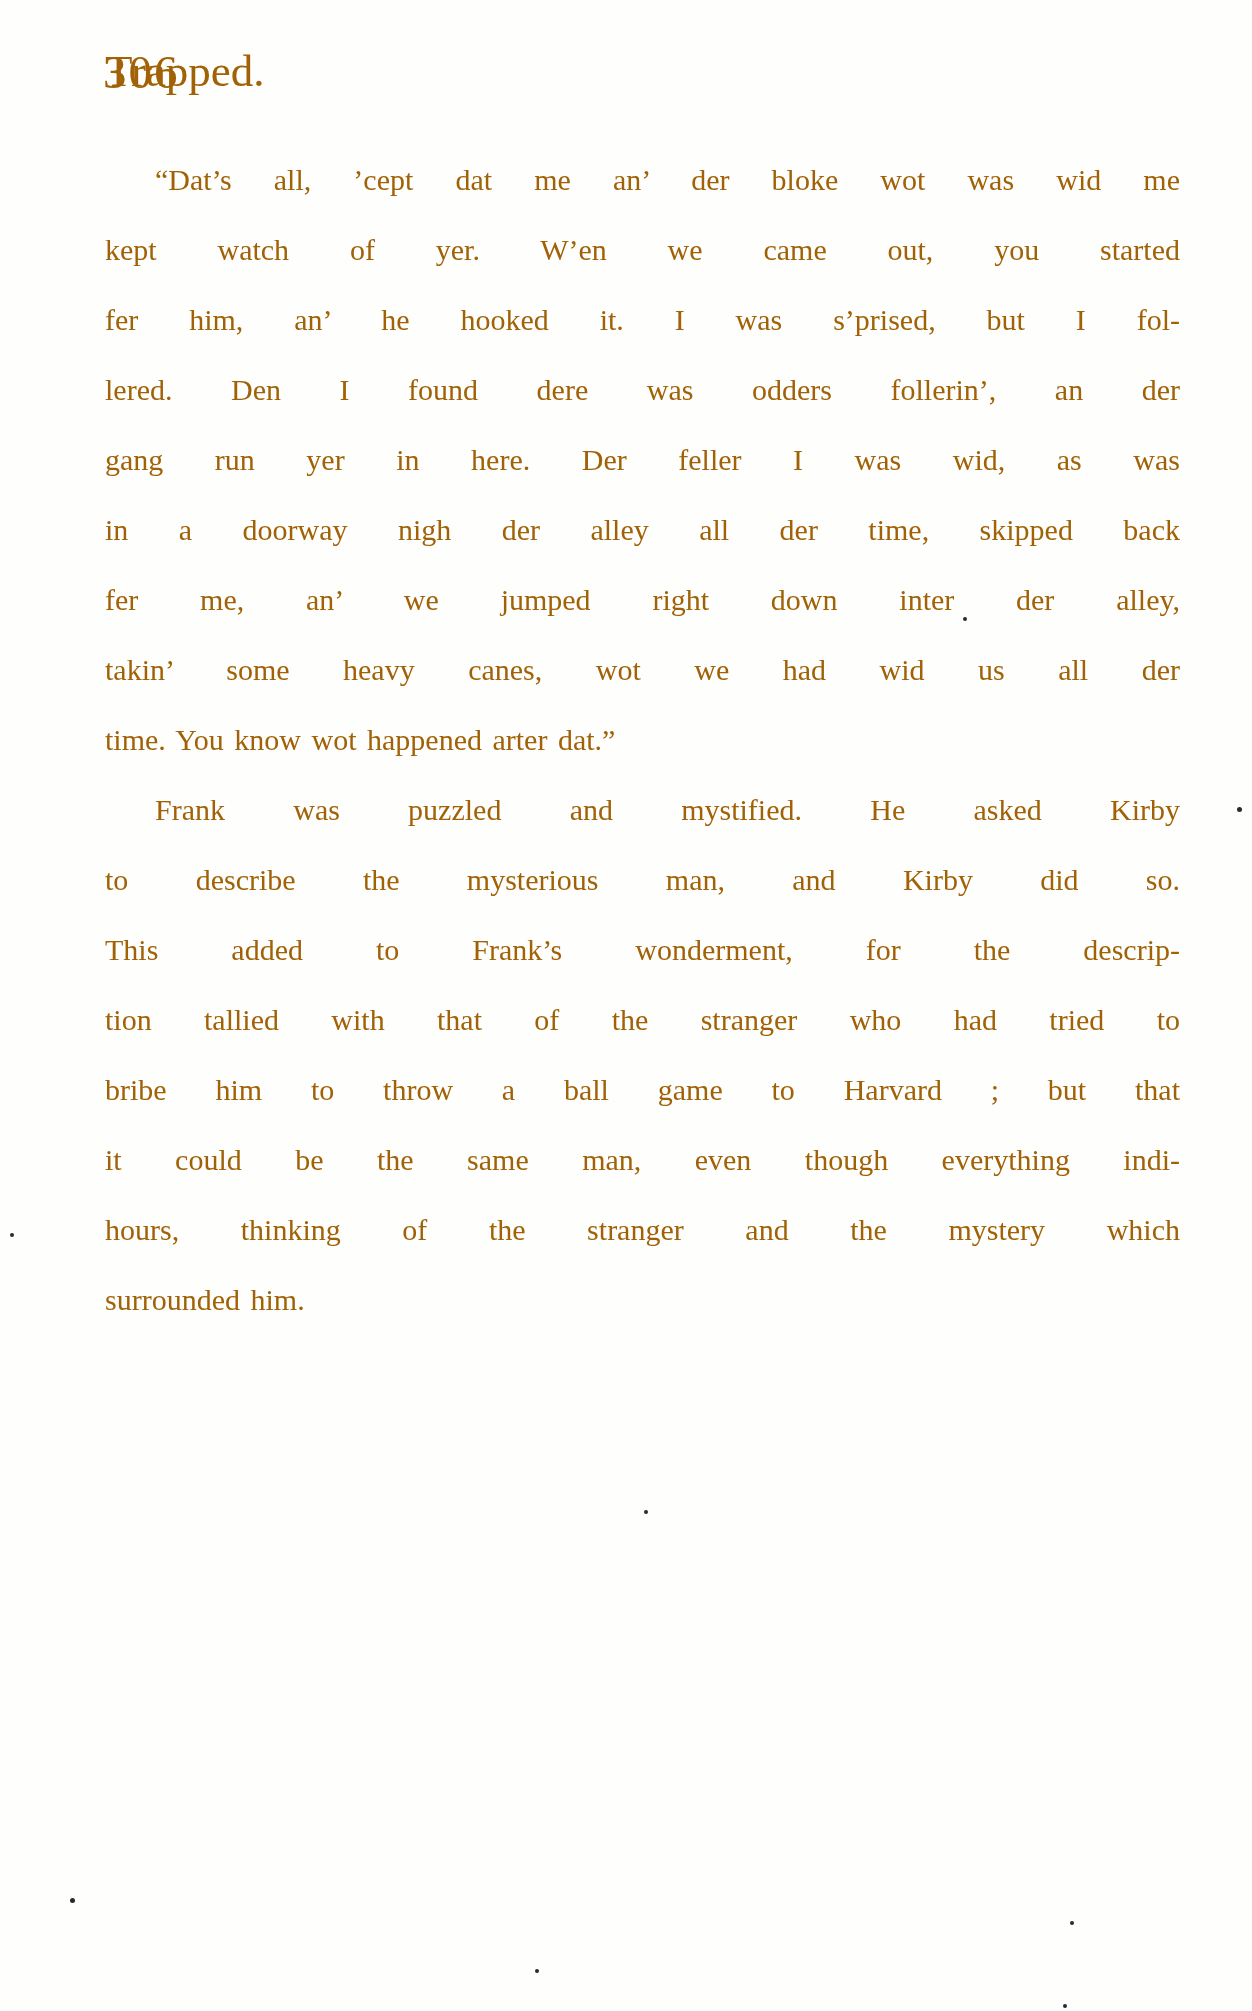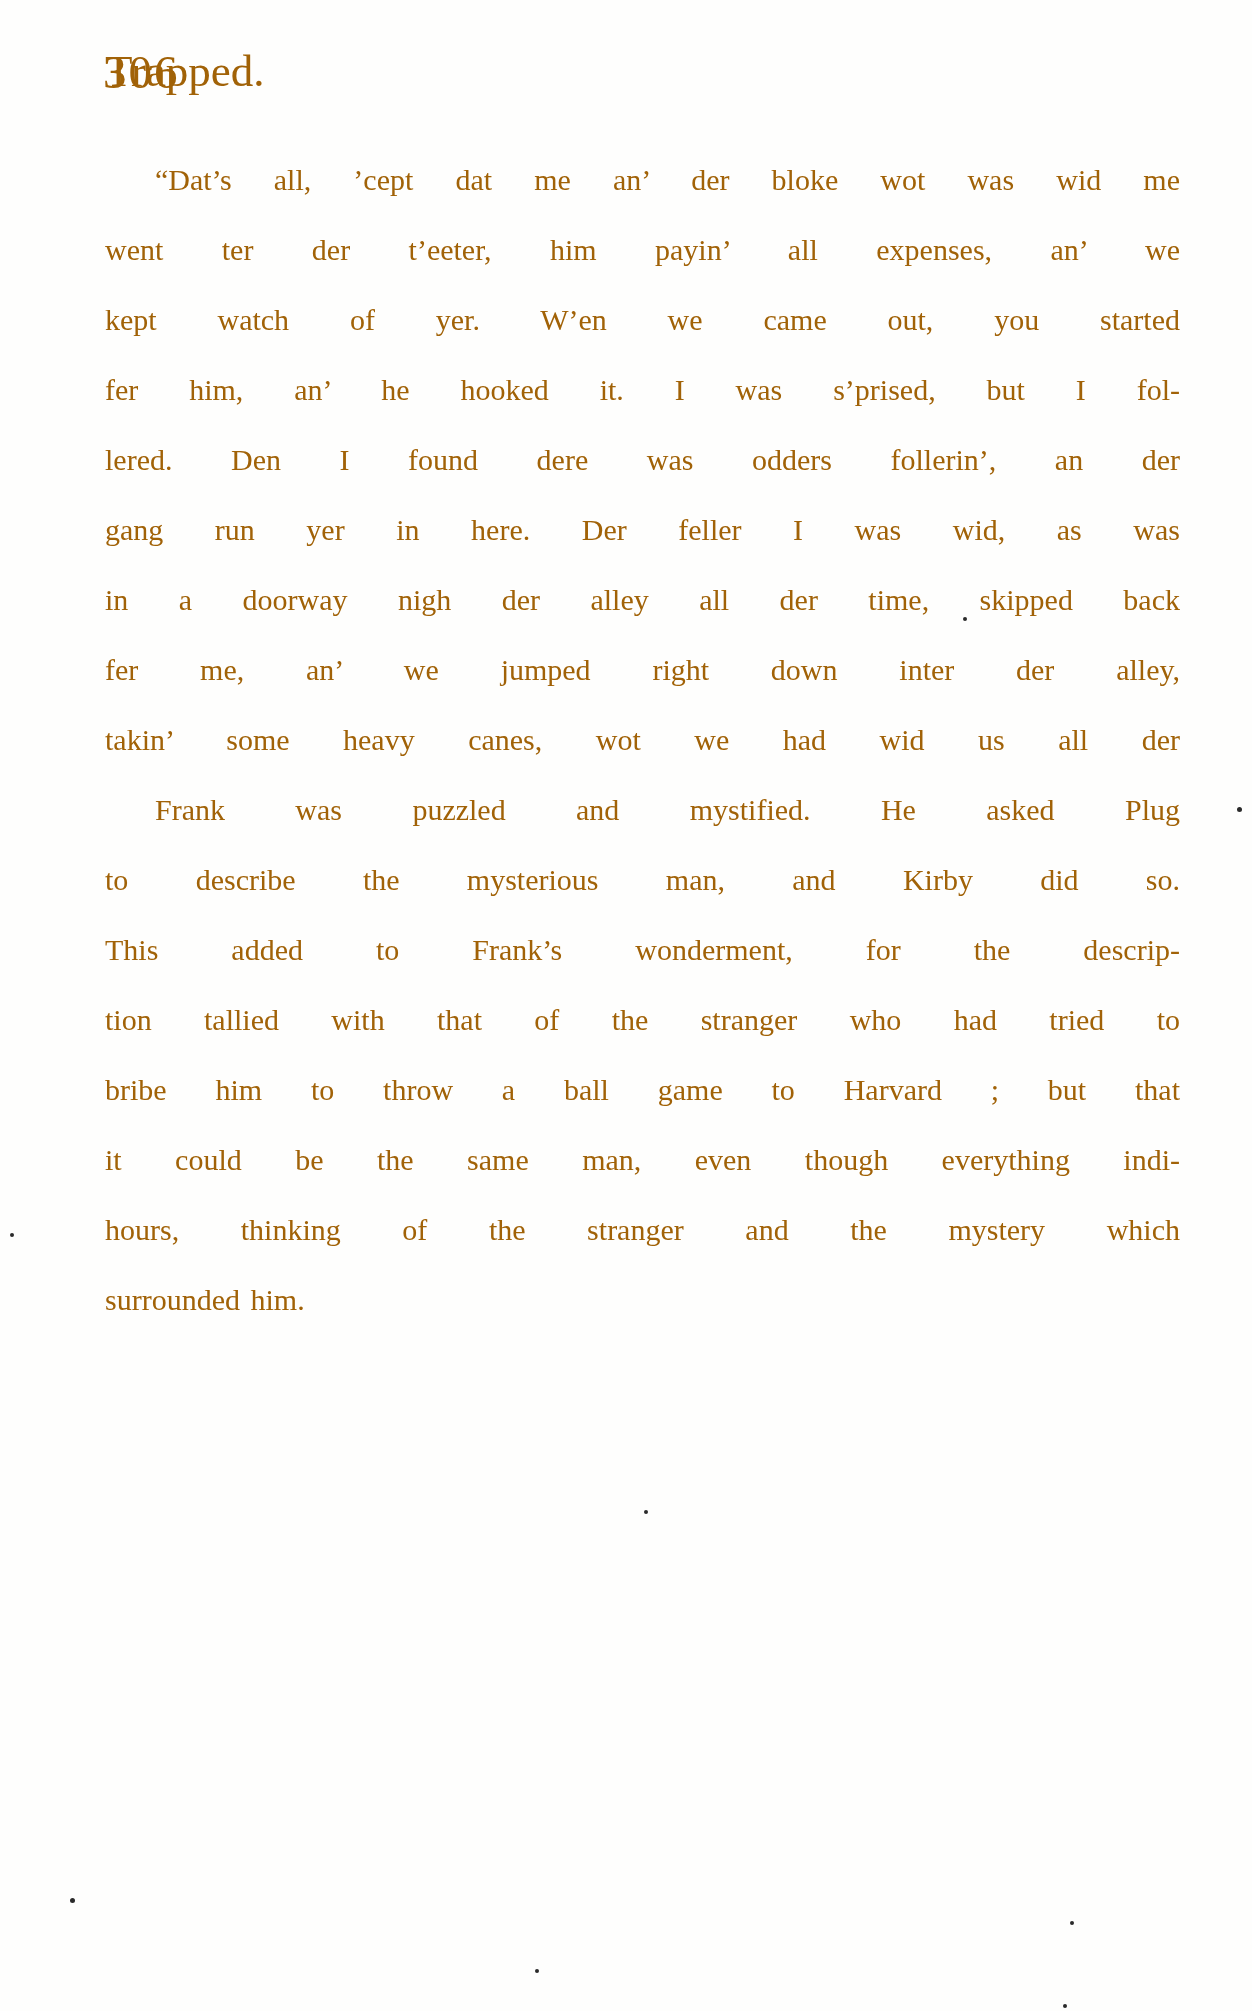--- a/index.html
+++ b/index.html
@@ -43,31 +43,31 @@
 <body>
 
 <div class="page">
   <div class="running-header">
     <div class="page-number">306</div>
     <div class="running-title">Trapped.</div>
   </div>
   <div class="text-body">
       <div class="paragraph">
         <div class="line indent">“Dat’s all, ’cept dat me an’ der bloke wot was wid me</div>
-        <div class="line">went ter der t’eeter, him payin’ all expenses, an’ we</div>
         <div class="line">kept watch of yer.  W’en we came out, you started</div>
         <div class="line">fer him, an’ he hooked it.  I was s’prised, but I fol-</div>
         <div class="line">lered.  Den I found dere was odders follerin’, an der</div>
         <div class="line">gang run yer in here.  Der feller I was wid, as was</div>
         <div class="line">in a doorway nigh der alley all der time, skipped back</div>
         <div class="line">fer me, an’ we jumped right down inter der alley,</div>
         <div class="line">takin’ some heavy canes, wot we had wid us all der</div>
+        <div class="line pfinal">time.  You know wot happened arter dat.”</div>
       </div>
       <div class="paragraph">
-        <div class="line indent">Frank was puzzled and mystified.  He asked Plug</div>
+        <div class="line indent">Frank was puzzled and mystified.  He asked Kirby</div>
         <div class="line">to describe the mysterious man, and Kirby did so.</div>
         <div class="line">This added to Frank’s wonderment, for the descrip-</div>
         <div class="line">tion tallied with that of the stranger who had tried to</div>
         <div class="line">bribe him to throw a ball game to Harvard ; but that</div>
         <div class="line">it could be the same man, even though everything indi-</div>
       </div>
       <div class="paragraph">
         <div class="line">hours, thinking of the stranger and the mystery which</div>
         <div class="line pfinal">surrounded him.</div>
       </div>

